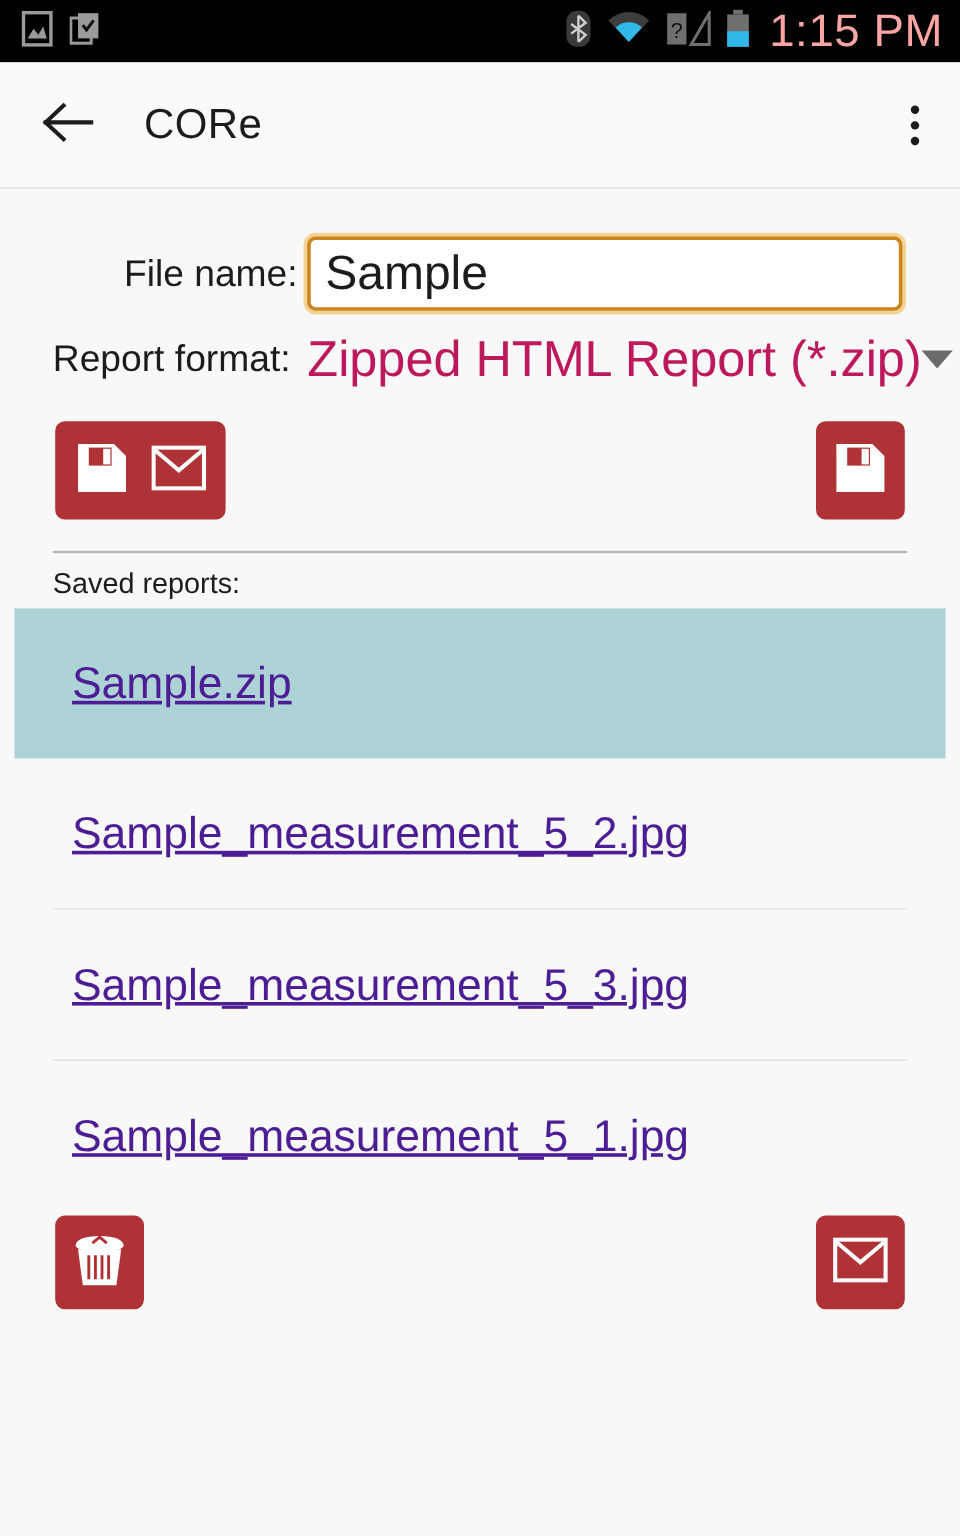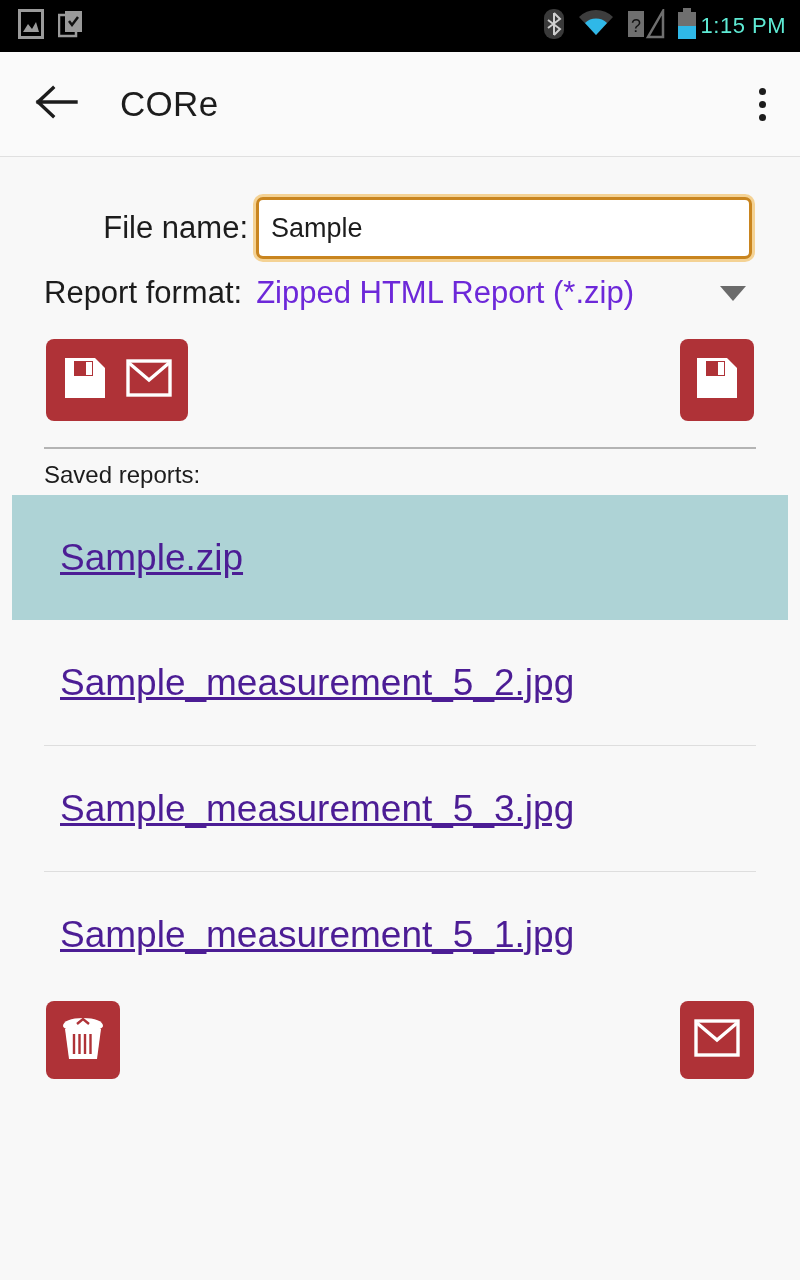--- a/index.html
+++ b/index.html
@@ -29,24 +29,24 @@
     align-items: center;
     gap: 14px;
   }
   .sb-right {
     margin-left: auto;
     display: flex;
     align-items: center;
     gap: 12px;
   }
   .sb-clock {
-    color: #5eead4;
-    font-size: 22px;
+    color: #fca5a5;
+    font-size: 38px;
     letter-spacing: 0.5px;
-    margin-left: 4px;
+    margin-left: 16px;
     white-space: nowrap;
   }
   .sb-icon { display: block; }
 
   
   .appbar {
     height: 105px;
     background: #fafafa;
     border-bottom: 1px solid #e0e0e0;
     display: flex;
@@ -106,40 +106,40 @@
   }
   .filename-input {
     width: 496px;
     height: 62px;
     box-sizing: border-box;
     background: #ffffff;
     border: 3px solid #c9851f;
     border-radius: 7px;
     box-shadow: 0 0 0 3px rgba(240,178,66,0.55);
     font-family: "Liberation Sans", sans-serif;
-    font-size: 27px;
+    font-size: 40px;
     color: #1c1c1c;
     padding: 0 12px;
     outline: none;
   }
 
   .row-format {
     display: flex;
     align-items: center;
     margin-top: 16px;
     padding: 0 0 0 32px;
   }
   .label-format {
     font-size: 31px;
     color: #1c1c1c;
     white-space: nowrap;
   }
   .value-format {
-    font-size: 31px;
-    color: #6d28d9;
+    font-size: 42px;
+    color: #be185d;
     margin-left: 14px;
     white-space: nowrap;
   }
   .caret {
     margin-left: auto;
     margin-right: 42px;
     width: 0;
     height: 0;
     border-left: 13px solid transparent;
     border-right: 13px solid transparent;

